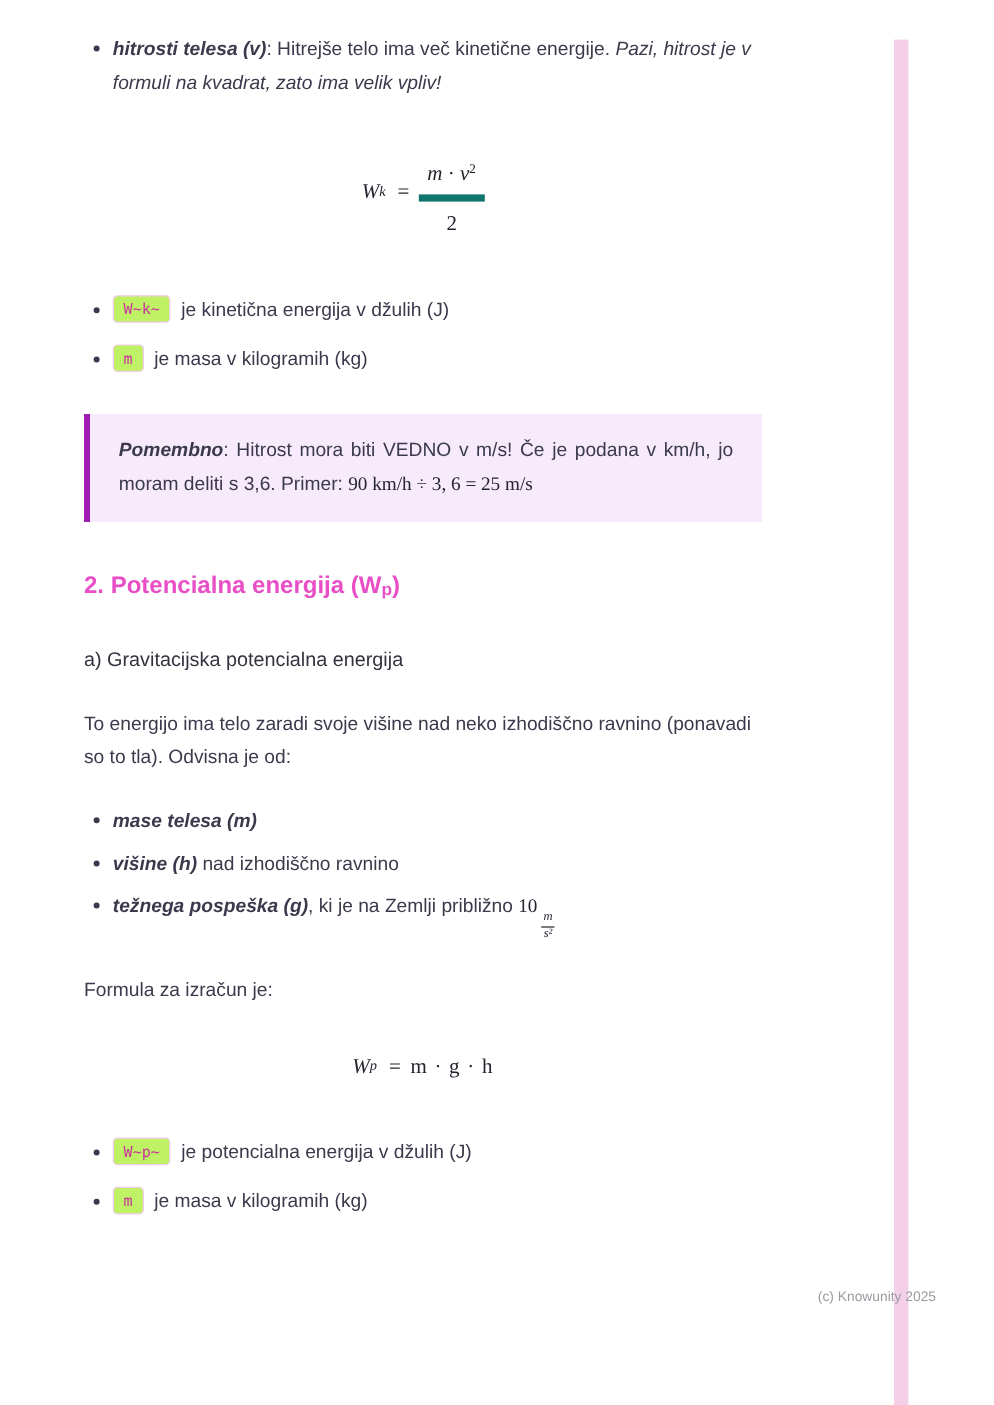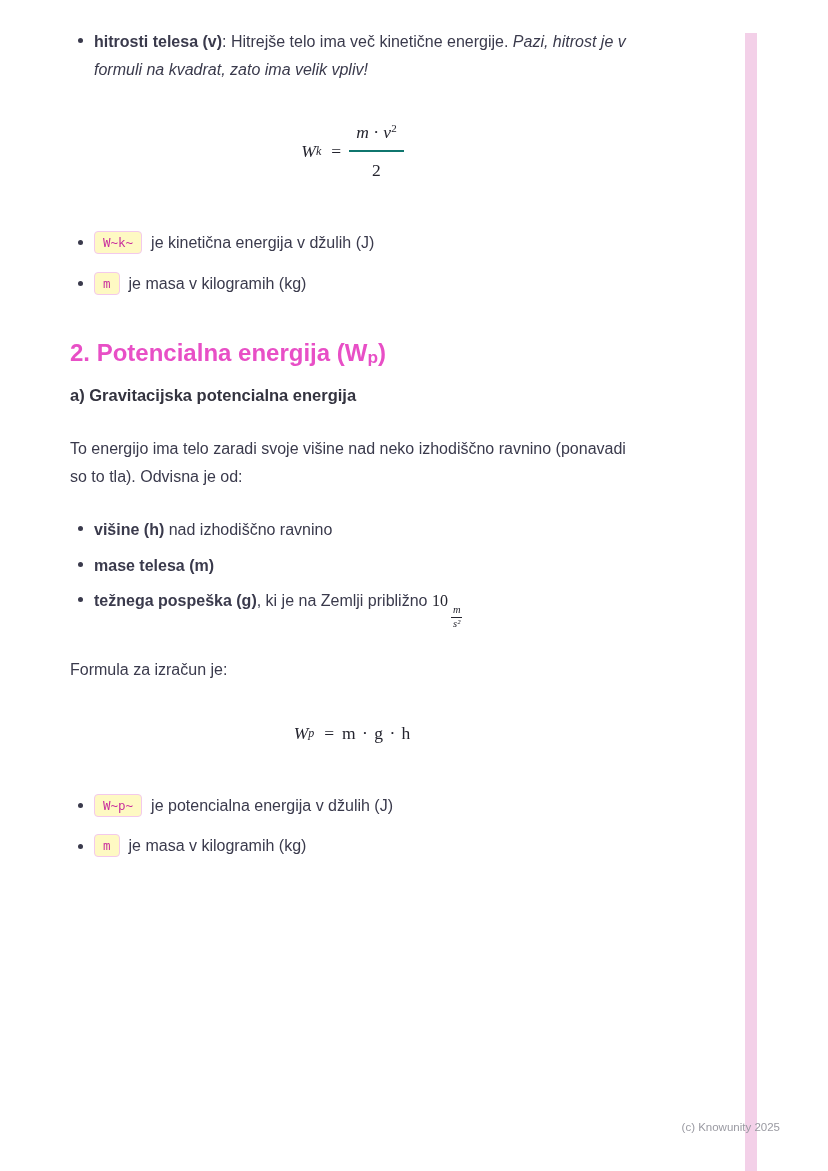--- a/index.html
+++ b/index.html
@@ -16,82 +16,82 @@
   .content {
     position:absolute; left:70px; top:28px; width:565px;
   }
   p { margin:0 0 26px 0; }
   ul { list-style:none; margin:0 0 26px 0; }
   li { position:relative; padding-left:24px; margin-bottom:8px; }
   li::before {
     content:""; position:absolute; left:8px; top:0.62em;
     width:5px; height:5px; border-radius:50%; background:#3a3a4c;
   }
-  strong { font-weight:700; }
+  strong { font-weight:700;font-style:italic; }
   em { font-style:italic; }
 
   
   .formula-block {
     display:flex; justify-content:center; align-items:center;
     margin:34px 0 44px 0;
     font-family:"Liberation Serif", serif; font-size:17.5px; color:#24242e;
   }
   .mvar { font-style:italic; }
   .msub { font-style:italic; font-size:12px; vertical-align:-4px; margin-right:2px; }
   .meq { margin:0 8px; }
   .mrhs { letter-spacing:1px; }
   .frac { display:inline-flex; flex-direction:column; text-align:center; vertical-align:middle; }
-  .frac .num { border-bottom:2px solid #0f766e; padding:0 7px 3px 7px; }
+  .frac .num { border-bottom:6px solid #0f766e; padding:0 7px 3px 7px;margin-top:12px; }
   .frac .den { padding-top:3px; }
   .msup { font-size:11px; vertical-align:6px; }
   .math { font-family:"Liberation Serif", serif; color:#24242e; }
 
   
   .inline-val { margin-left:0; white-space:nowrap; }
   .ifrac {
     display:inline-flex; flex-direction:column; text-align:center;
     font-size:10.5px; line-height:1.2; vertical-align:-7px; margin-left:3px;
     font-style:italic;
   }
   .ifrac .inum { border-bottom:1px solid #24242e; padding:0 2px; }
   .ifrac .iden { padding:0 2px; }
 
   
   .badge {
     display:inline-block;
     font-family:"DejaVu Sans Mono", monospace; font-size:12.5px;
-    color:#c9309e; background:#fef9c3; border:1px solid #f3c9ec;
+    color:#c9309e; background:#bef264; border:1px solid #f3c9ec;
     border-radius:4px; padding:3px 8px; margin-right:9px;
     line-height:1.2; vertical-align:1px;
   }
   .term-list li { margin-bottom:13px; }
   .term-list li::before { top:0.7em; }
 
   
   .callout {
     margin:32px 0 0 0;
     background:#f7eafa; border-left:5px solid #a31bb5;
     padding:17px 24px 17px 24px;
   }
   .callout p { margin:0; text-align:justify; line-height:1.75; }
 
   
   .section-heading {
-    margin:40px 0 12px 0;
-    font-size:24px; font-weight:700; color:#e84fc6; line-height:1.3;
+    margin:40px 0 34px 0;
+    font-size:20px; font-weight:700; color:#e84fc6; line-height:1.3;
   }
   .section-heading sub { font-size:0.72em; vertical-align:-2px; }
   .sub-heading {
-    margin:0 0 26px 0; font-size:16.5px; font-weight:700; color:#33333f;
+    margin:0 0 26px 0; font-size:16.5px; font-weight:400; color:#33333f;
   }
 
   .deps-list li { margin-bottom:8px; }
 
   .footer {
-    position:absolute; top:1118px; right:48px; z-index:5;
+    position:absolute; top:1072px; right:48px; z-index:5;
     font-size:11.5px; color:#9a9aa2;
   }
 </style>
 </head>
 <body>
 
 <div class="edge-strip"></div>
 
 <div class="content">
 
@@ -114,36 +114,41 @@
 
   <ul class="term-list">
     <li>
       <code class="badge">W~k~</code><span>je kinetična energija v džulih (J)</span>
     </li>
     <li>
       <code class="badge">m</code><span>je masa v kilogramih (kg)</span>
     </li>
   </ul>
 
+  <div class="callout">
+    <p>
+      <strong>Pomembno</strong><span>: Hitrost mora biti VEDNO v m/s! Če je podana v km/h, jo moram deliti s 3,6. Primer: </span><span class="math">90 km/h ÷ 3, 6 = 25 m/s</span>
+    </p>
+  </div>
 
   <h2 class="section-heading">
     <span>2. Potencialna energija (W</span><sub>p</sub><span>)</span>
   </h2>
 
 
   <h3 class="sub-heading">a) Gravitacijska potencialna energija</h3>
 
   <p>To energijo ima telo zaradi svoje višine nad neko izhodiščno ravnino (ponavadi so to tla). Odvisna je od:</p>
 
   <ul class="deps-list">
     <li>
-      <strong>višine (h)</strong><span> nad izhodiščno ravnino</span>
+      <strong>mase telesa (m)</strong><span></span>
     </li>
     <li>
-      <strong>mase telesa (m)</strong><span></span>
+      <strong>višine (h)</strong><span> nad izhodiščno ravnino</span>
     </li>
     <li>
       <strong>težnega pospeška (g)</strong><span>, ki je na Zemlji približno </span><span class="math inline-val"><span>10</span><span class="ifrac">
             <span class="inum">m</span>
             <span class="iden">s²</span>
           </span></span>
     </li>
   </ul>
 
   <p>Formula za izračun je:</p>

